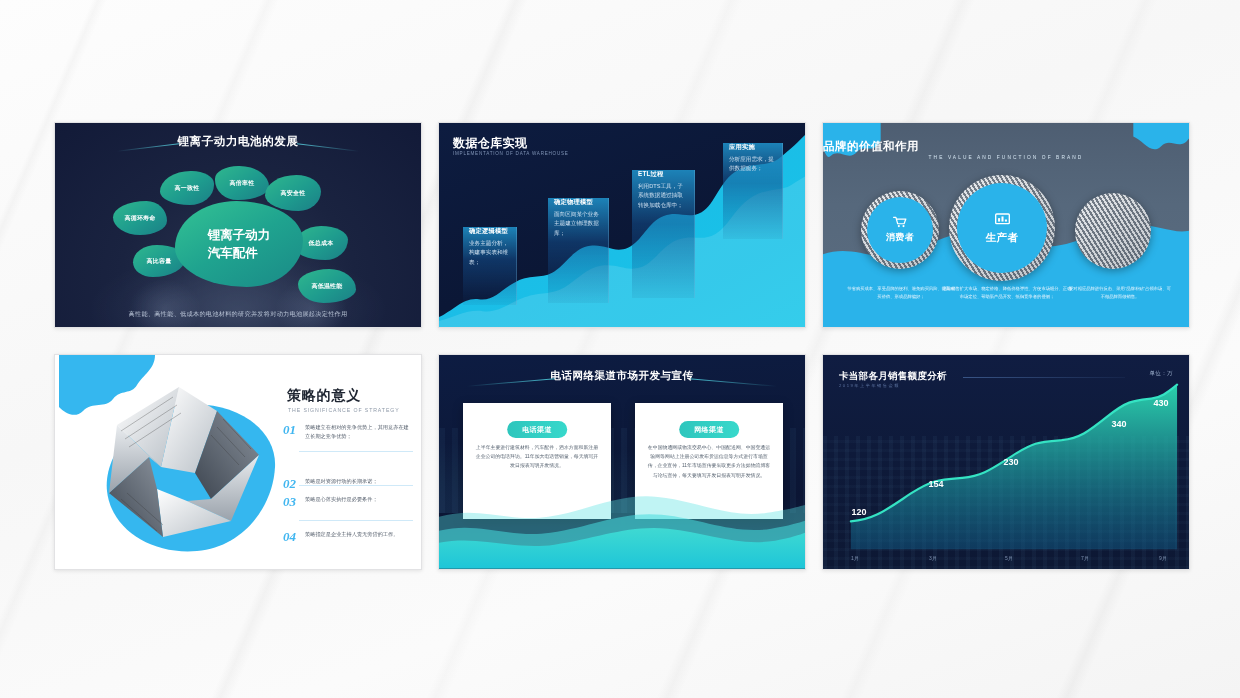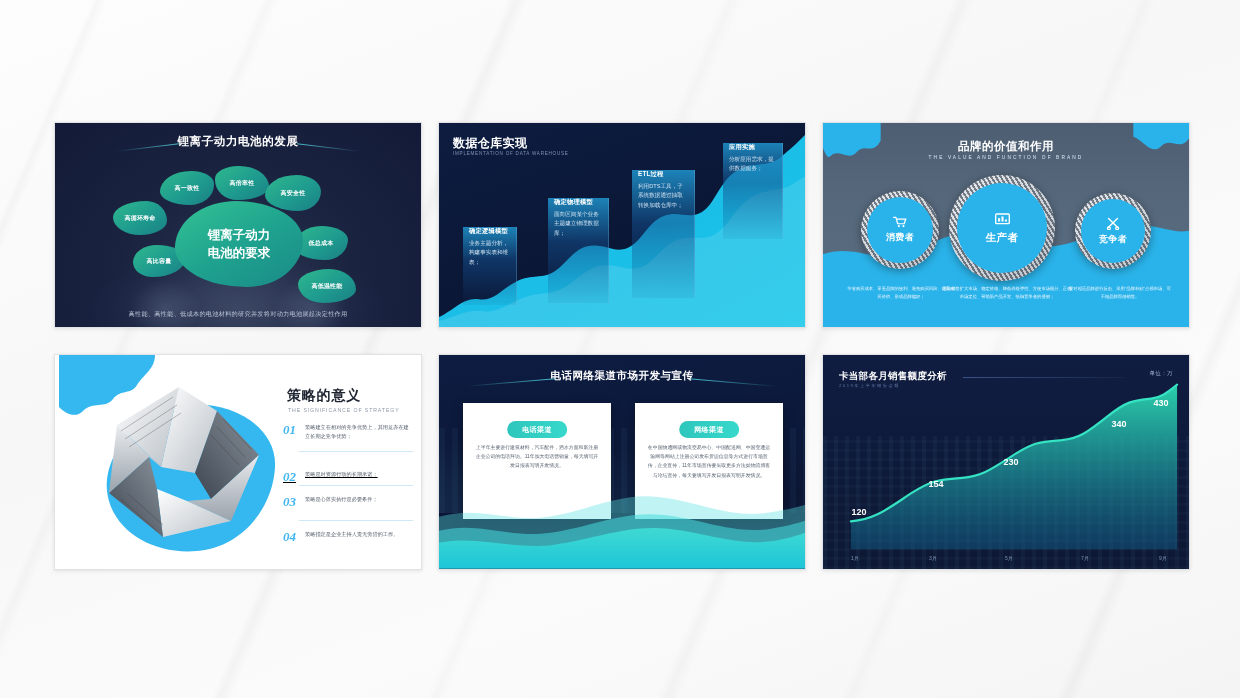--- a/index.html
+++ b/index.html
@@ -72,21 +72,21 @@
     background:linear-gradient(180deg,rgba(30,140,195,.92) 0%, rgba(18,78,140,.55) 42%, rgba(13,35,82,.06) 100%);
     border-right:1px solid rgba(120,190,230,.30);
   }
   .s2 .card b { display:block; color:#fff; font-size:6.3px; margin-bottom:2.5px; letter-spacing:.2px;}
   .s2 .card span { display:block; font-size:5.6px; line-height:1.72; color:#cfe0f0; }
 
   
   .s3 { background:linear-gradient(180deg,#4e5e72 0%,#56687c 35%,#5b6d80 55%,#31b0e6 55.01%,#2aa7e0 100%); }
   .s3 .topdrip { position:absolute; top:0; left:0; width:100%; height:58px; }
   .s3 .midwave { position:absolute; top:42%; left:0; width:100%; height:58%; }
-  .s3 .title { position:absolute; top:16px; left:0; right:0; text-align:center; color:#fff; font-size:11.5px; font-weight:bold; letter-spacing:.5px; }
+  .s3 .title { position:absolute; top:16px; left:0; right:0; text-align:left; color:#fff; font-size:11.5px; font-weight:bold; letter-spacing:.5px; }
   .s3 .sub { position:absolute; top:32px; left:0; right:0; text-align:center; color:#d6e6f2; font-size:4.8px; letter-spacing:2.1px; }
   .s3 .ring { position:absolute; border-radius:50%; overflow:hidden;
     background:
       repeating-linear-gradient(58deg, rgba(255,255,255,.55) 0 2px, rgba(90,100,112,.75) 2px 4px),
       linear-gradient(140deg,#c9cfd6,#6d7884);
     box-shadow:0 2px 8px rgba(0,0,0,.35); }
   .s3 .disc { position:absolute; border-radius:50%; background:#2ab3ea;
     display:flex; flex-direction:column; align-items:center; justify-content:center; color:#fff; }
   .s3 .disc .lbl { font-size:9px; font-weight:bold; letter-spacing:.4px; }
   .s3 .cap { position:absolute; text-align:center; color:#eaf6ff; font-size:4.3px; line-height:1.75; }
@@ -171,21 +171,21 @@
       <div class="blob small" style="left:239px;top:103px;width:54px;height:34px;border-radius:50% 50% 42% 58%/60% 40% 60% 40%;">
         <span>低总成本</span>
       </div>
       <div class="blob small" style="left:243px;top:146px;width:58px;height:34px;border-radius:54% 46% 56% 44%/44% 60% 40% 56%;">
         <span>高低温性能</span>
       </div>
 
       <div class="blob center" style="left:120px;top:78px;width:128px;height:86px;border-radius:48% 52% 44% 56%/54% 46% 54% 46%;">
         <div>
           <div>锂离子动力</div>
-          <div>电池的要求</div>
+          <div>汽车配件</div>
         </div>
       </div>
 
       <div class="foot">高性能、高性能、低成本的电池材料的研究并发将对动力电池展起决定性作用</div>
     </div>
   </div>
 
   <div class="slide">
     <div class="slide-inner s2">
       <svg class="wave" viewBox="0 0 368 206" preserveAspectRatio="none">
@@ -256,28 +256,20 @@
         <svg width="17" height="15" viewBox="0 0 24 22">
           <rect x="2" y="3" width="20" height="14" rx="1.4" fill="none" stroke="#fff" stroke-width="2"></rect>
           <rect x="5.5" y="9" width="3" height="5" fill="#fff"></rect>
           <rect x="10.5" y="6.5" width="3" height="7.5" fill="#fff"></rect>
           <rect x="15.5" y="11" width="3" height="3" fill="#fff"></rect>
         </svg>
         <div class="lbl" style="margin-top:4px;font-size:10.5px;">生产者</div>
       </div>
 
       <div class="ring" style="left:252px;top:70px;width:76px;height:76px;"></div>
-      <div class="disc" style="left:258px;top:76px;width:64px;height:64px;">
-        <svg width="14" height="13" viewBox="0 0 22 20">
-          <path d="M4 2 L18 16 M18 2 L4 16" stroke="#fff" stroke-width="2.3" stroke-linecap="round"></path>
-          <circle cx="4.5" cy="17.5" r="2.2" fill="none" stroke="#fff" stroke-width="2"></circle>
-          <circle cx="17.5" cy="17.5" r="2.2" fill="none" stroke="#fff" stroke-width="2"></circle>
-        </svg>
-        <div class="lbl" style="margin-top:3px;">竞争者</div>
-      </div>
 
       <div class="cap" style="left:24px;top:162px;width:108px;">节省购买成本、享受品牌的便利、避免购买风险、提高购买价值、形成品牌偏好；</div>
       <div class="cap" style="left:118px;top:162px;width:132px;">增加销售扩大市场、稳定价格、降低价格弹性、方便市场细分、正确市场定位、帮助新产品开发、抵御竞争者的侵侧；</div>
       <div class="cap" style="left:244px;top:162px;width:106px;">要对相应品牌进行反击、采用"品牌补贴"占领市场、可不做品牌而做销售。</div>
     </div>
   </div>
 
   <div class="slide">
     <div class="slide-inner s4">
       <svg class="drip" viewBox="0 0 120 72" preserveAspectRatio="none">
@@ -319,21 +311,21 @@
 
       <h3>策略的意义</h3>
       <div class="sub">THE SIGNIFICANCE OF STRATEGY</div>
 
       <div class="row" style="top:68px;">
         <div class="num">01</div>
         <div class="txt">策略建立在相对的竞争优势上，其用意亦在建立长期之竞争优势；</div>
       </div>
       <div class="rule" style="top:96px;"></div>
 
-      <div class="row" style="top:115px;text-decoration:underline;">
+      <div class="row" style="top:122px;">
         <div class="num">02</div>
         <div class="txt">策略是对资源行动的长期承诺；</div>
       </div>
       <div class="rule" style="top:130px;"></div>
 
       <div class="row" style="top:140px;">
         <div class="num">03</div>
         <div class="txt">策略是心落实执行是必要条件；</div>
       </div>
       <div class="rule" style="top:165px;"></div>

